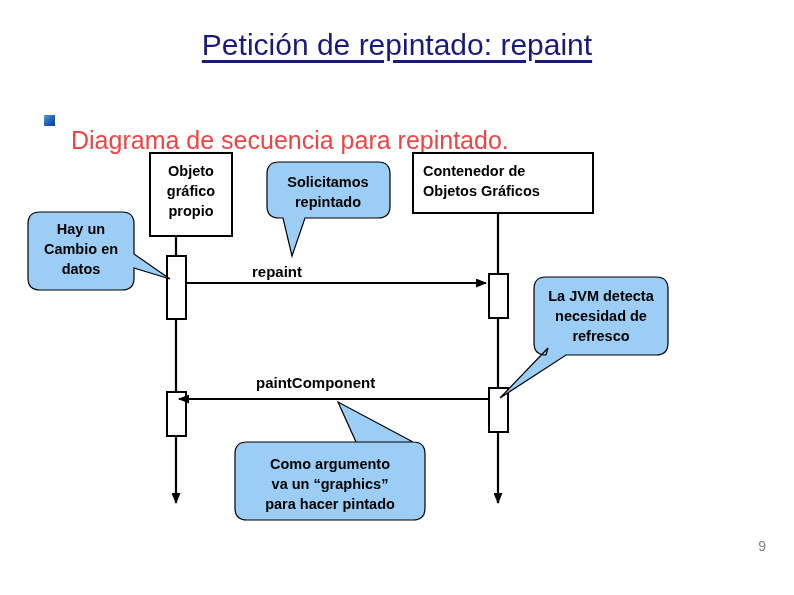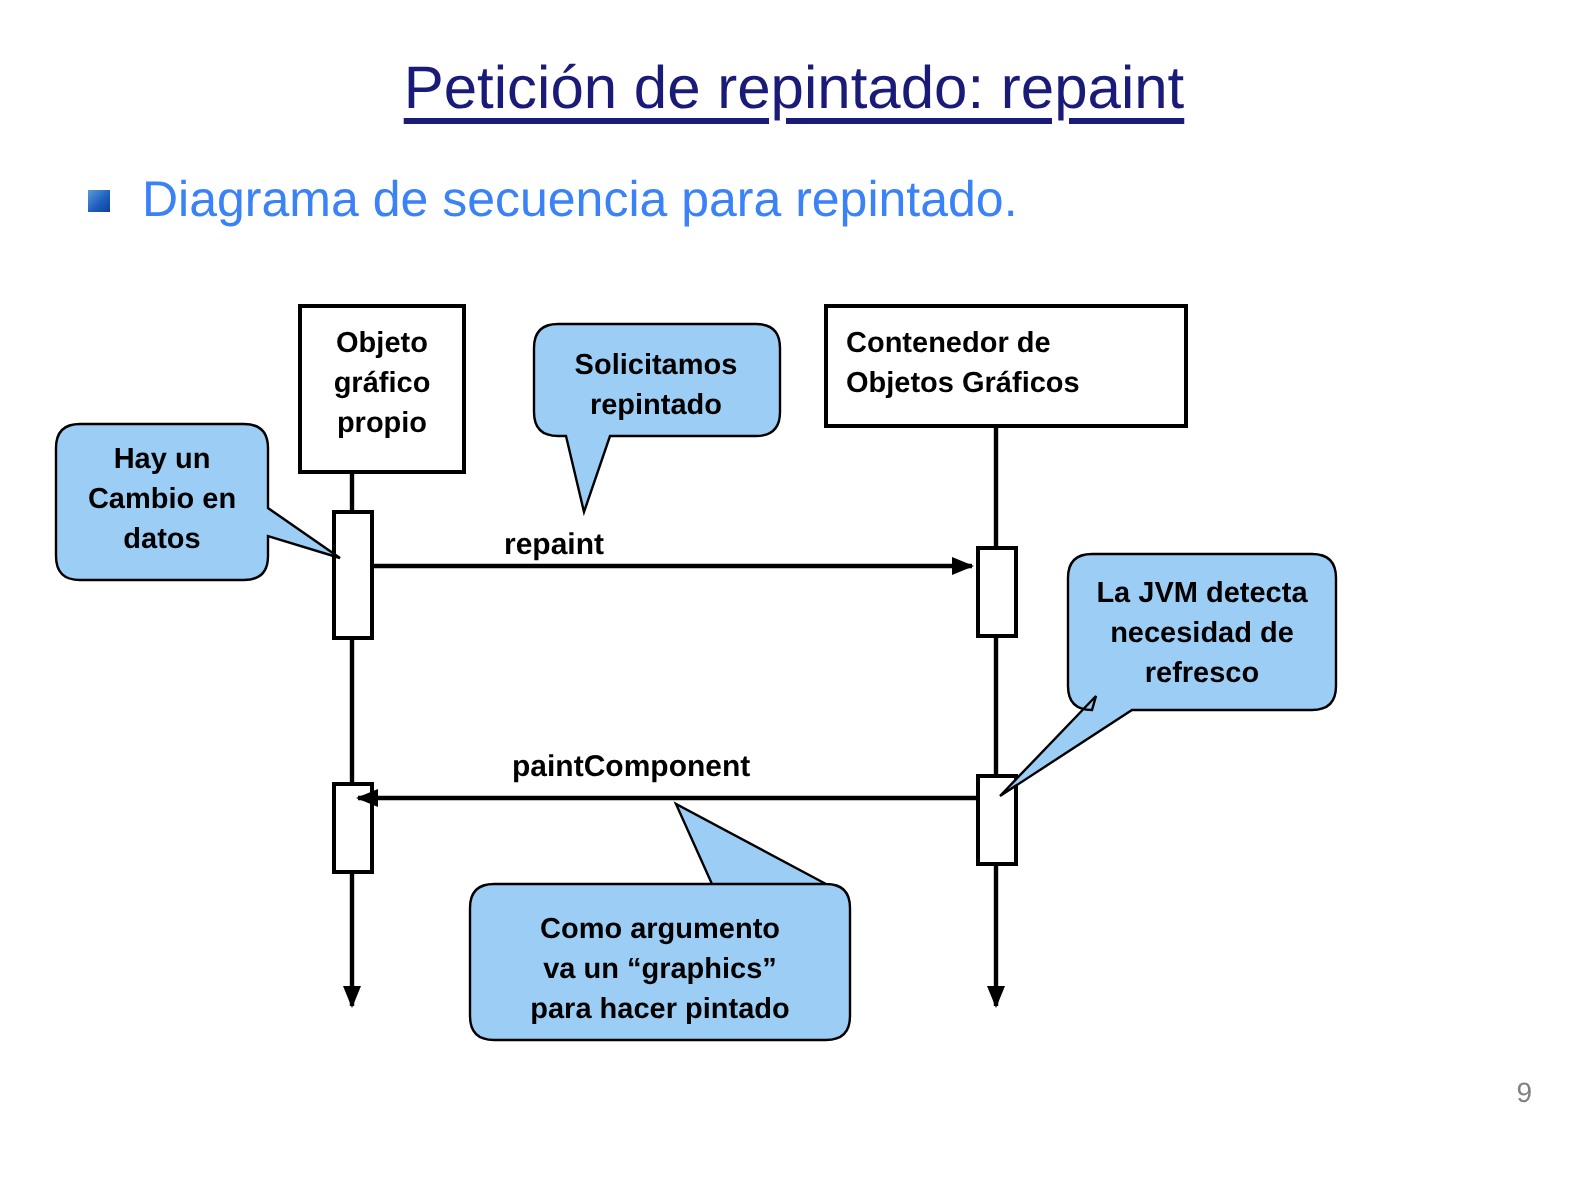--- a/index.html
+++ b/index.html
@@ -43,22 +43,23 @@
   }
   #bullet-marker {
     width: 11px;
     height: 11px;
     background: linear-gradient(135deg, #5b9bd5 0%, #1f60c0 55%, #0d3f90 100%);
     margin-right: 16px;
     flex: none;
   }
   #bullet-text {
     font-size: 25px;
-    color: #3b82f6;
+    color: #ef4444;
     white-space: nowrap;
+    margin-top: 40px;
   }
   
   #diagram {
     position: absolute;
     left: 0;
     top: 0;
     width: 794px;
     height: 595px;
   }
   #diagram text {

